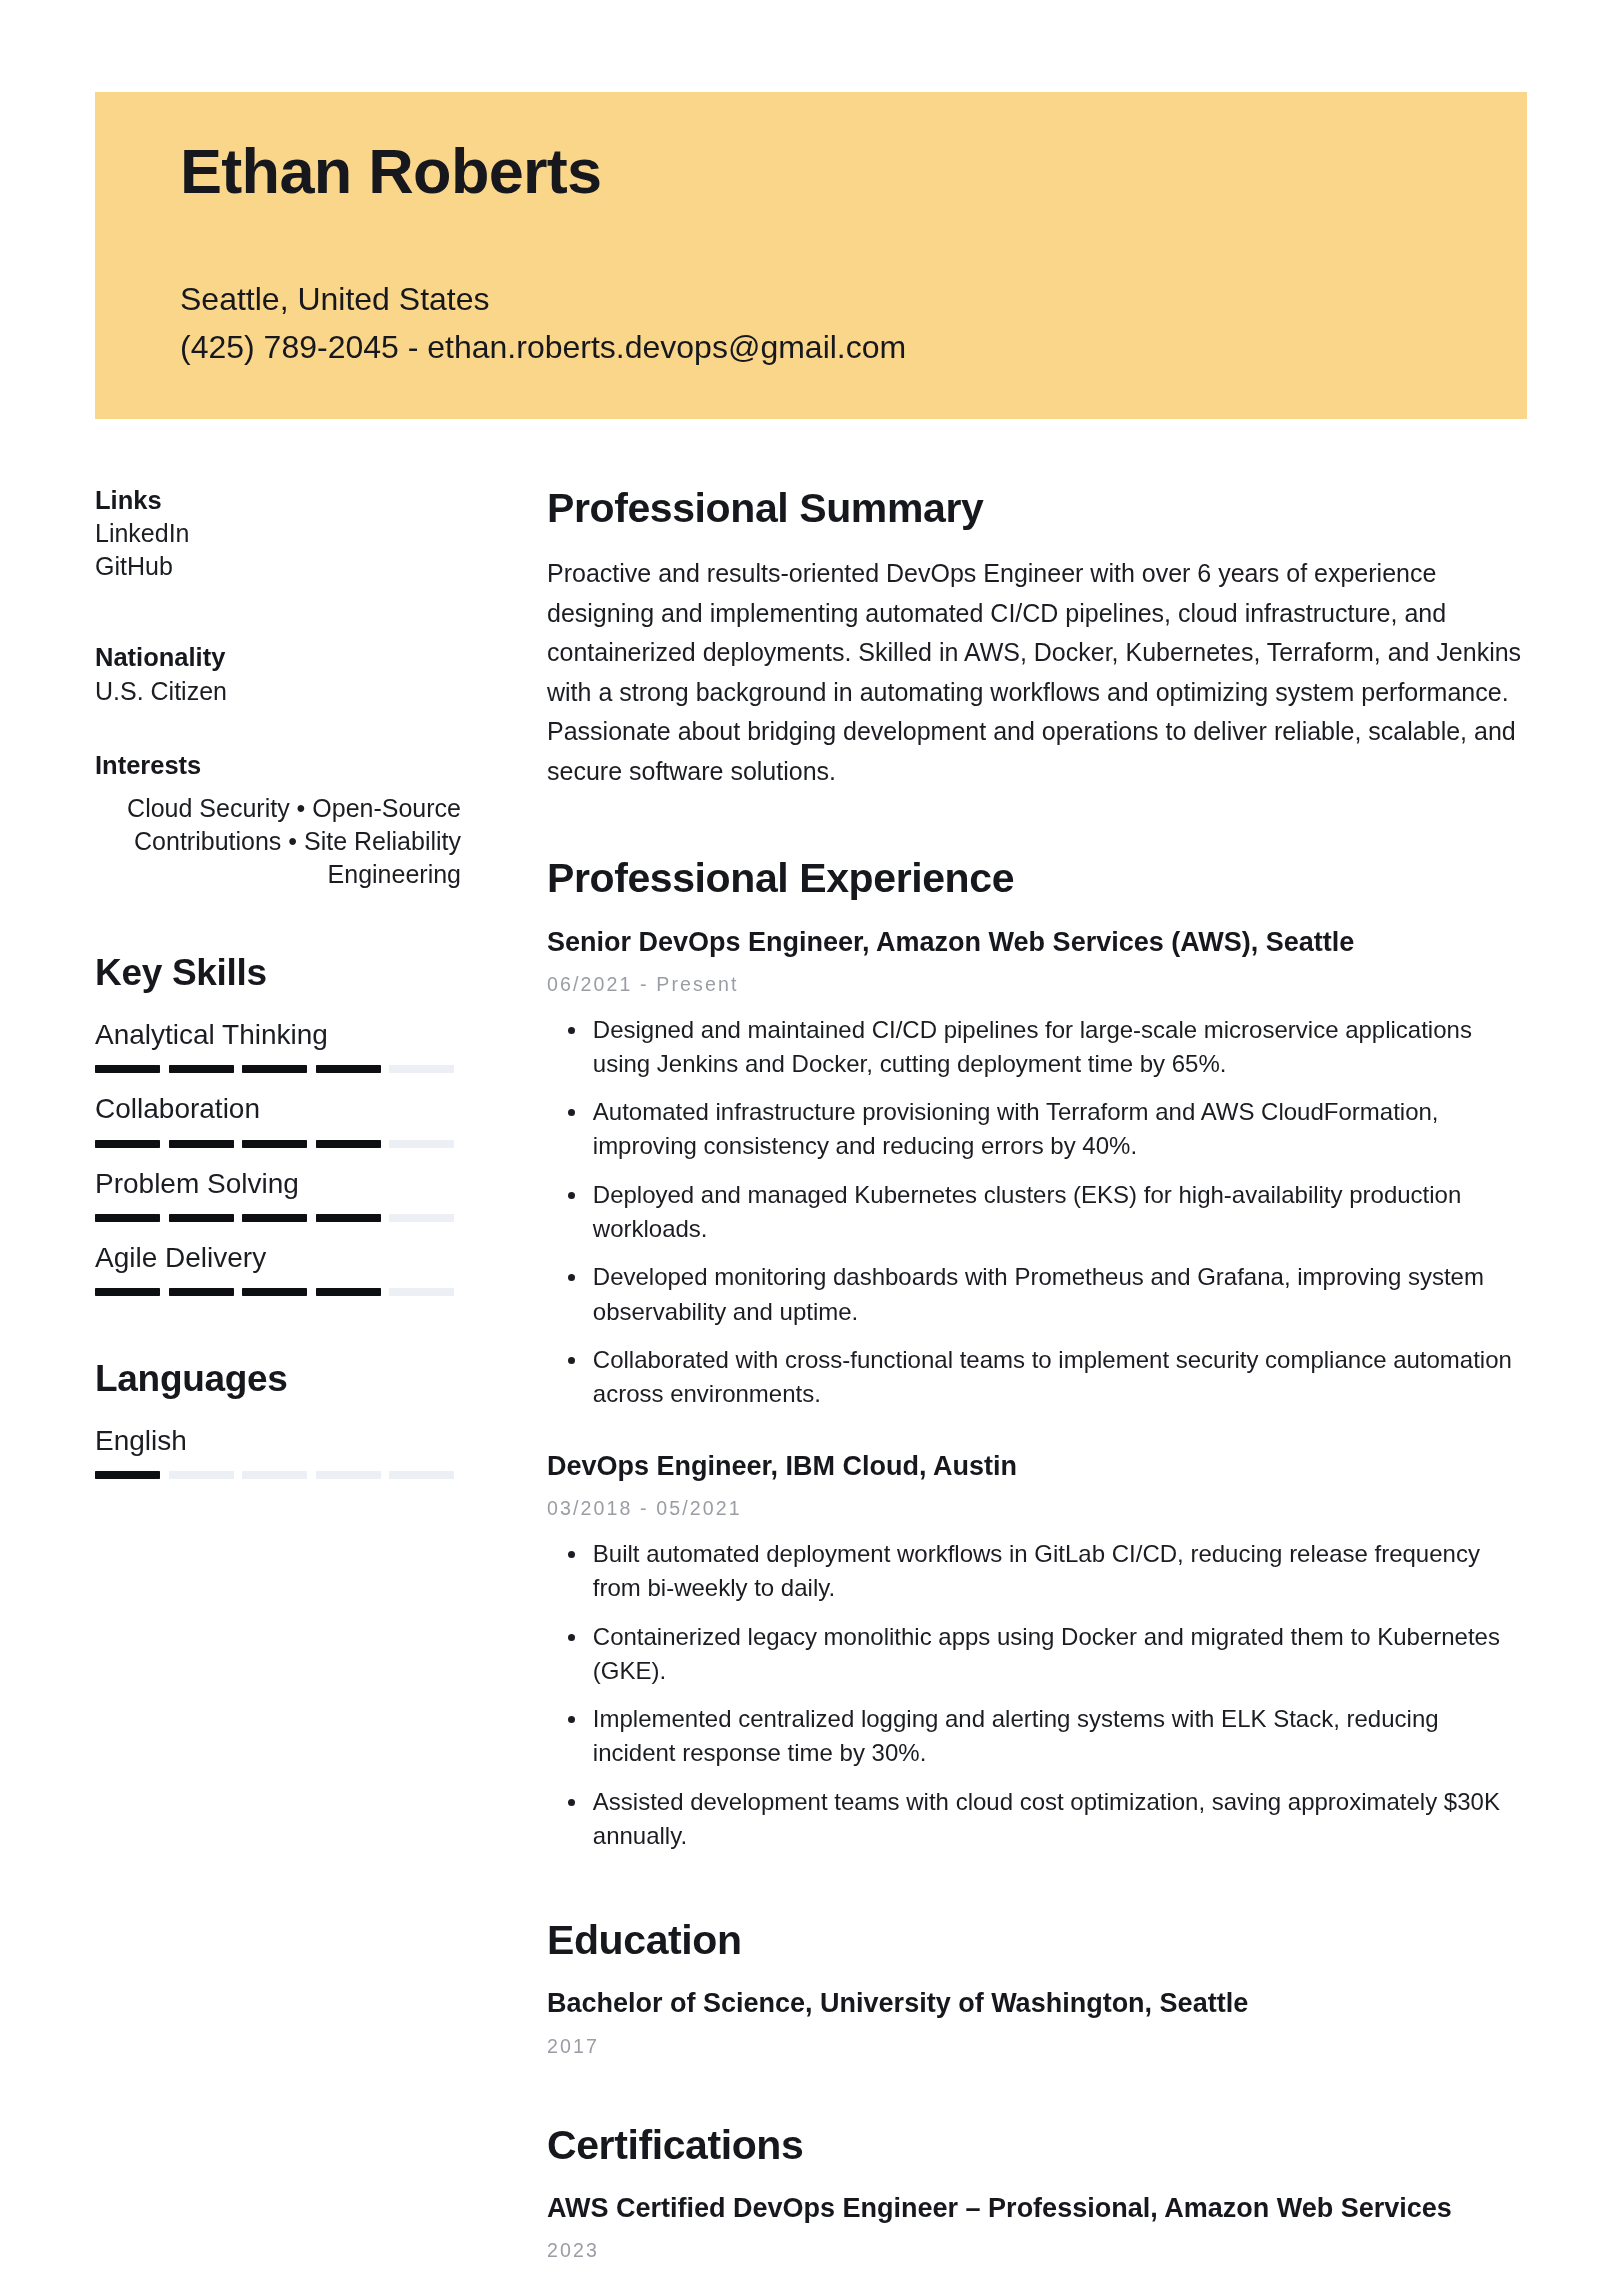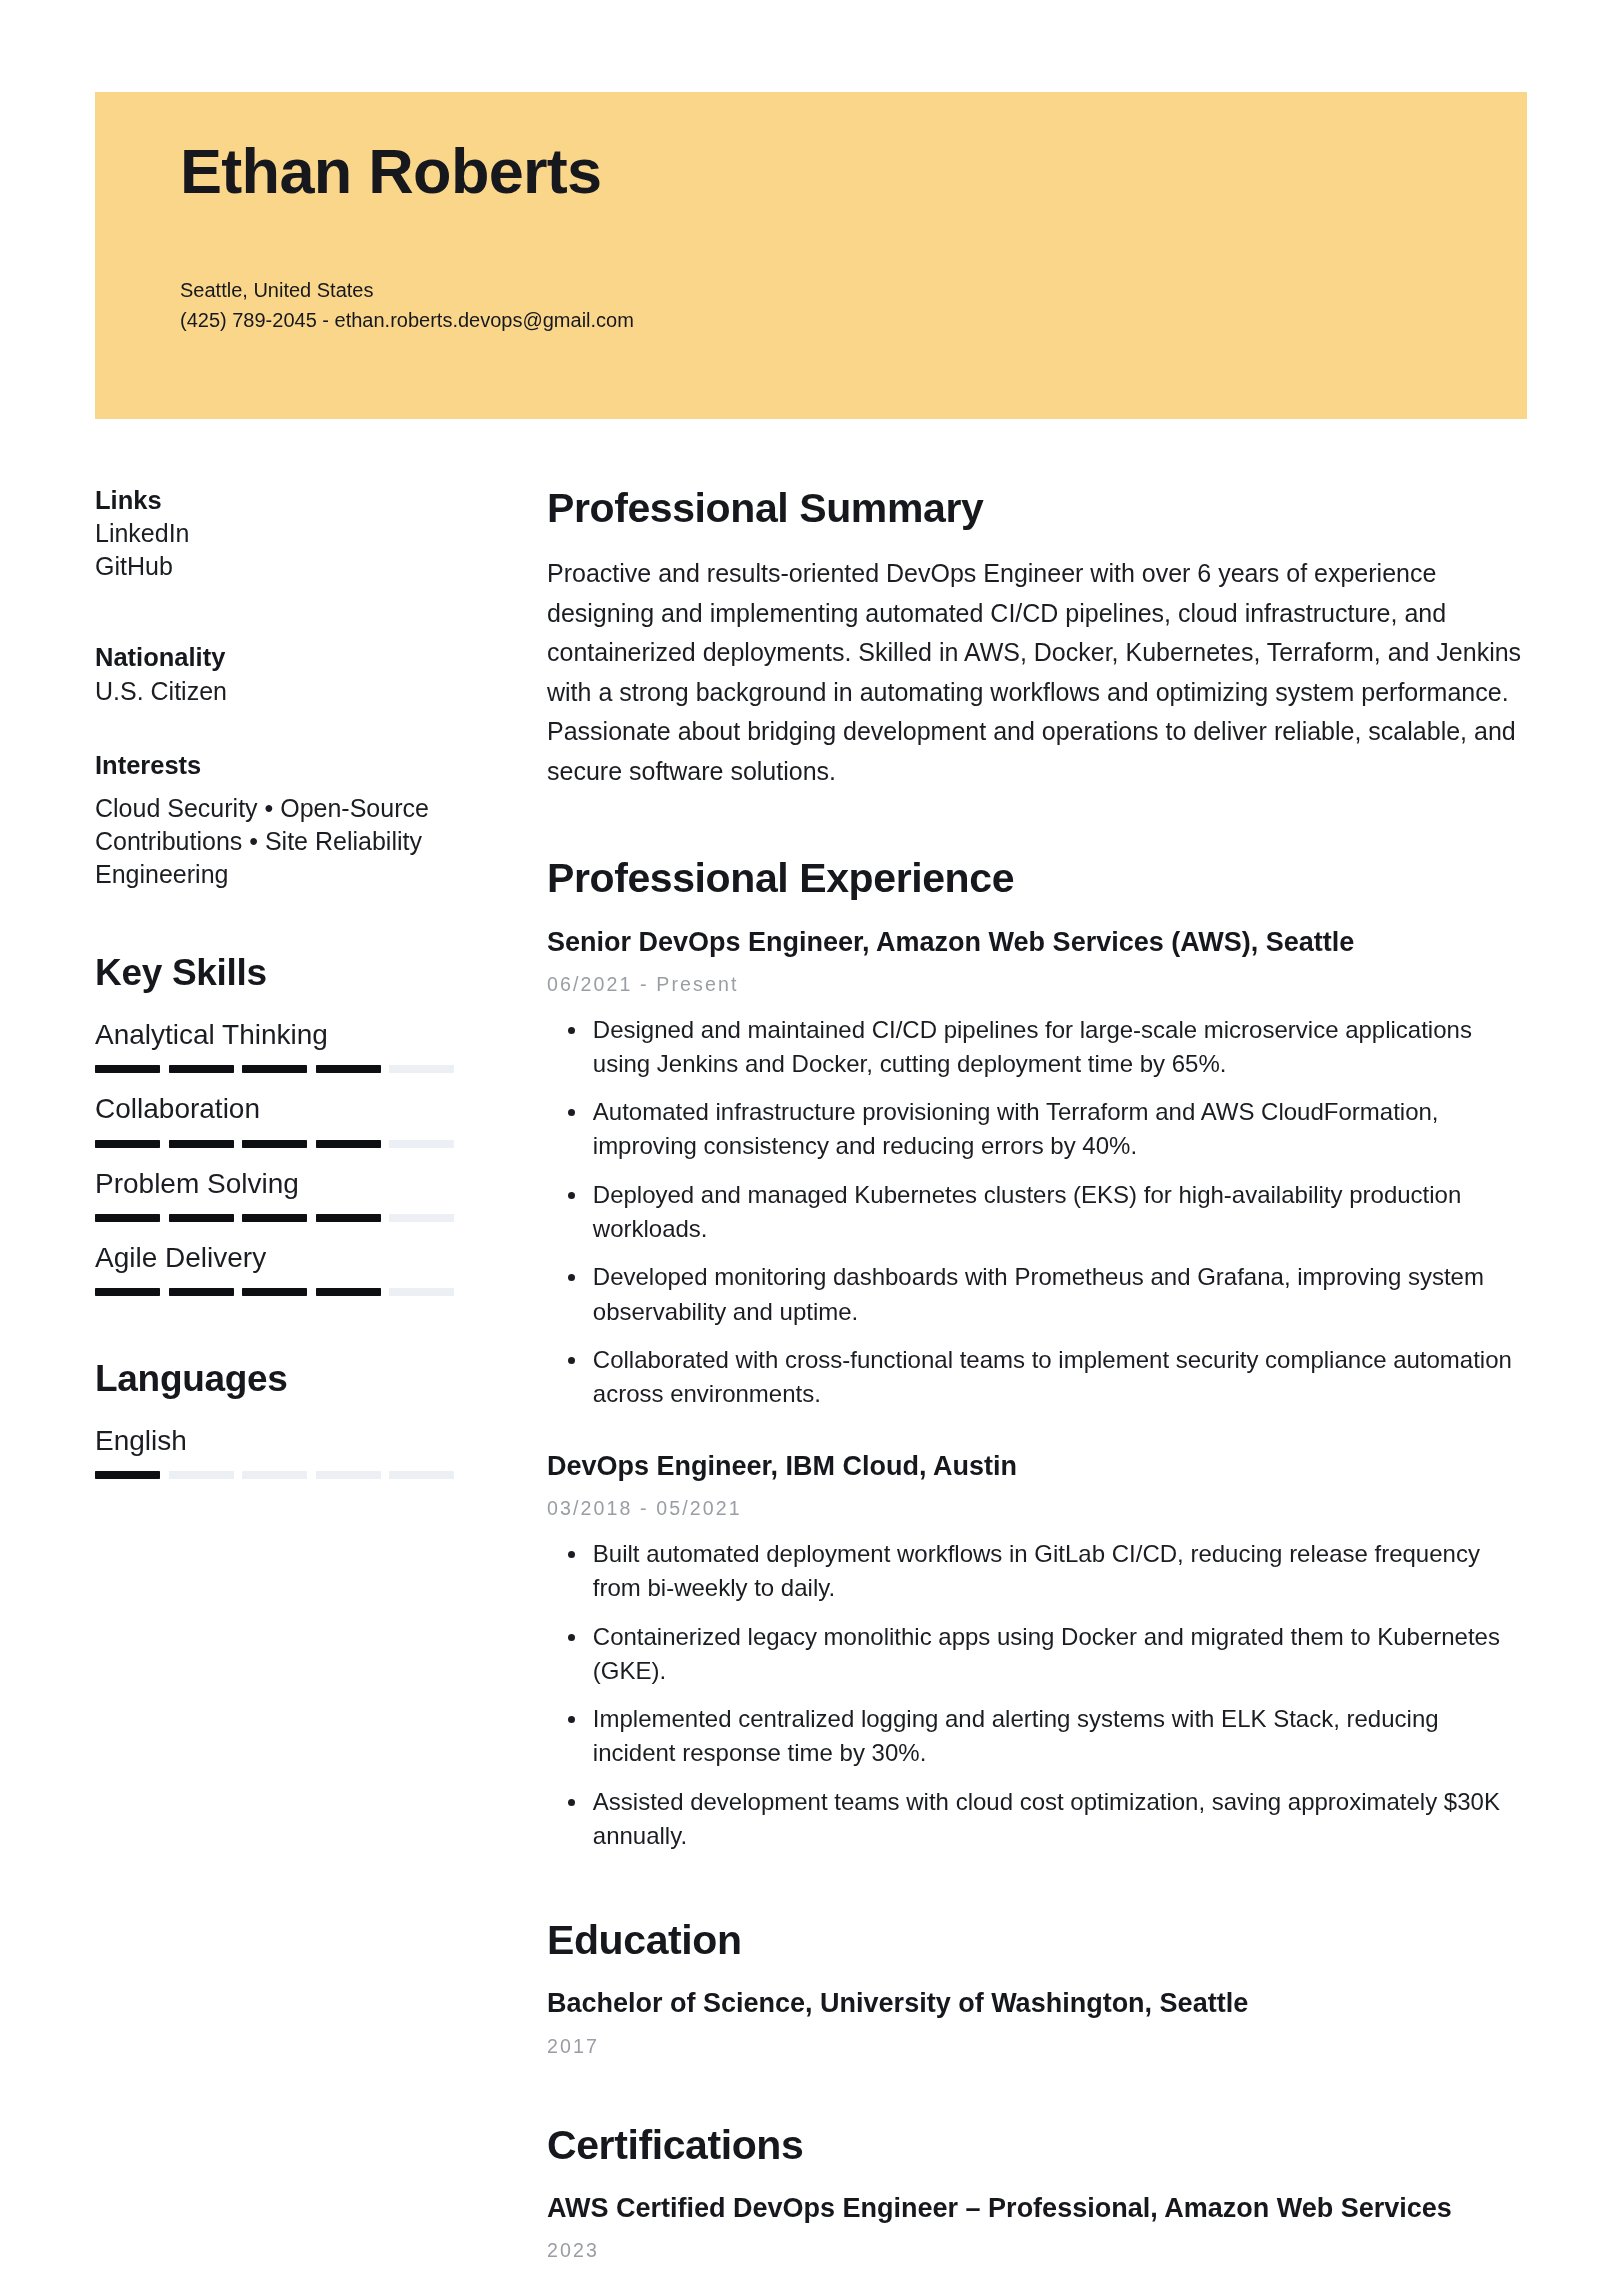--- a/index.html
+++ b/index.html
@@ -41,21 +41,21 @@
     letter-spacing: -0.7px;
     line-height: 1.05;
     color: #16181d;
   }
 
   .contact-block {
     margin-top: 72px;
   }
 
   .contact-line {
-    font-size: 20px;
+    font-size: 32px;
     line-height: 1.48;
     color: #16181d;
     font-weight: 400;
   }
 
   
   .columns {
     position: absolute;
     left: 95px;
     top: 484px;
@@ -95,20 +95,21 @@
 
   .side-gap-lg { height: 59px; }
   .side-gap-md { height: 42px; }
 
   .interests-text {
     font-size: 25px;
     line-height: 1.33;
     color: #1b1d22;
     max-width: 366px;
     margin-top: 10.5px;
+    text-align: right;
   }
 
   .side-head-lg {
     font-size: 37px;
     font-weight: 700;
     line-height: 1.2;
     color: #16181d;
     letter-spacing: -0.3px;
     margin-bottom: 22px;
   }

